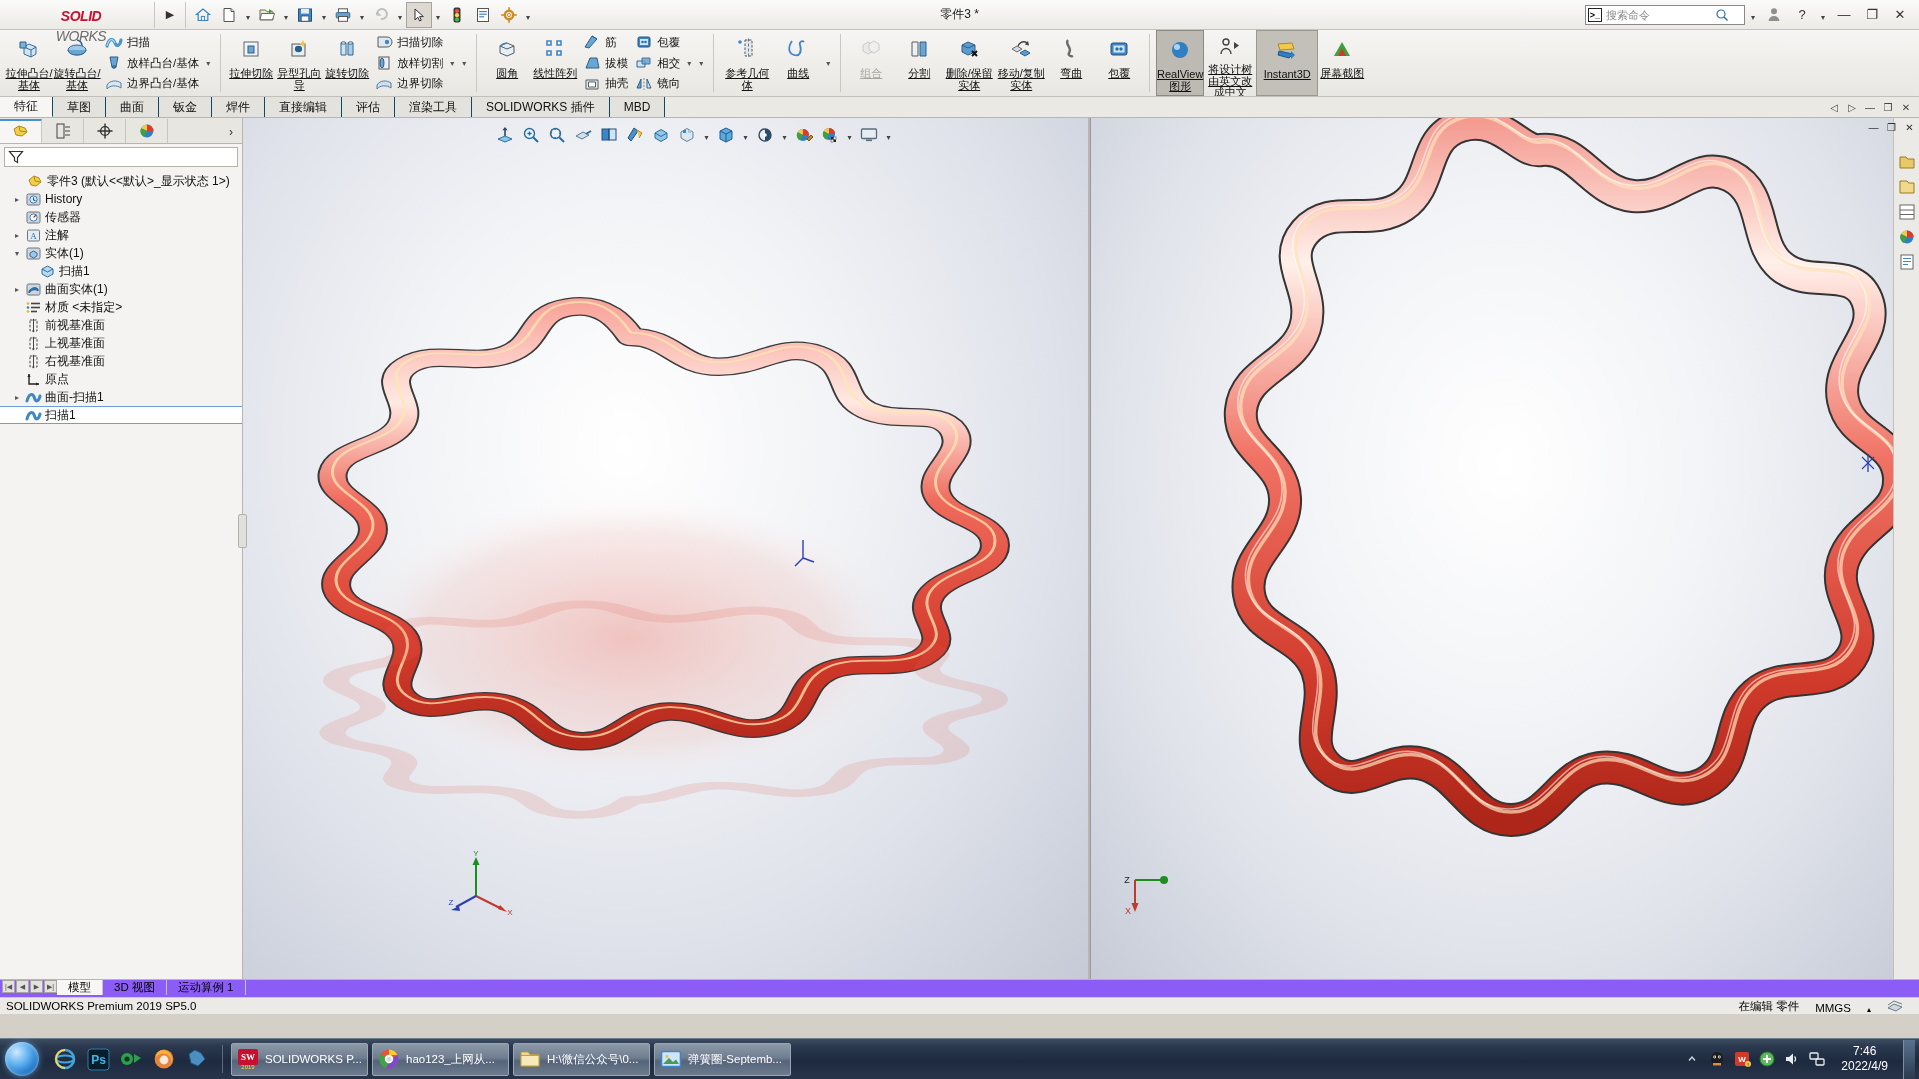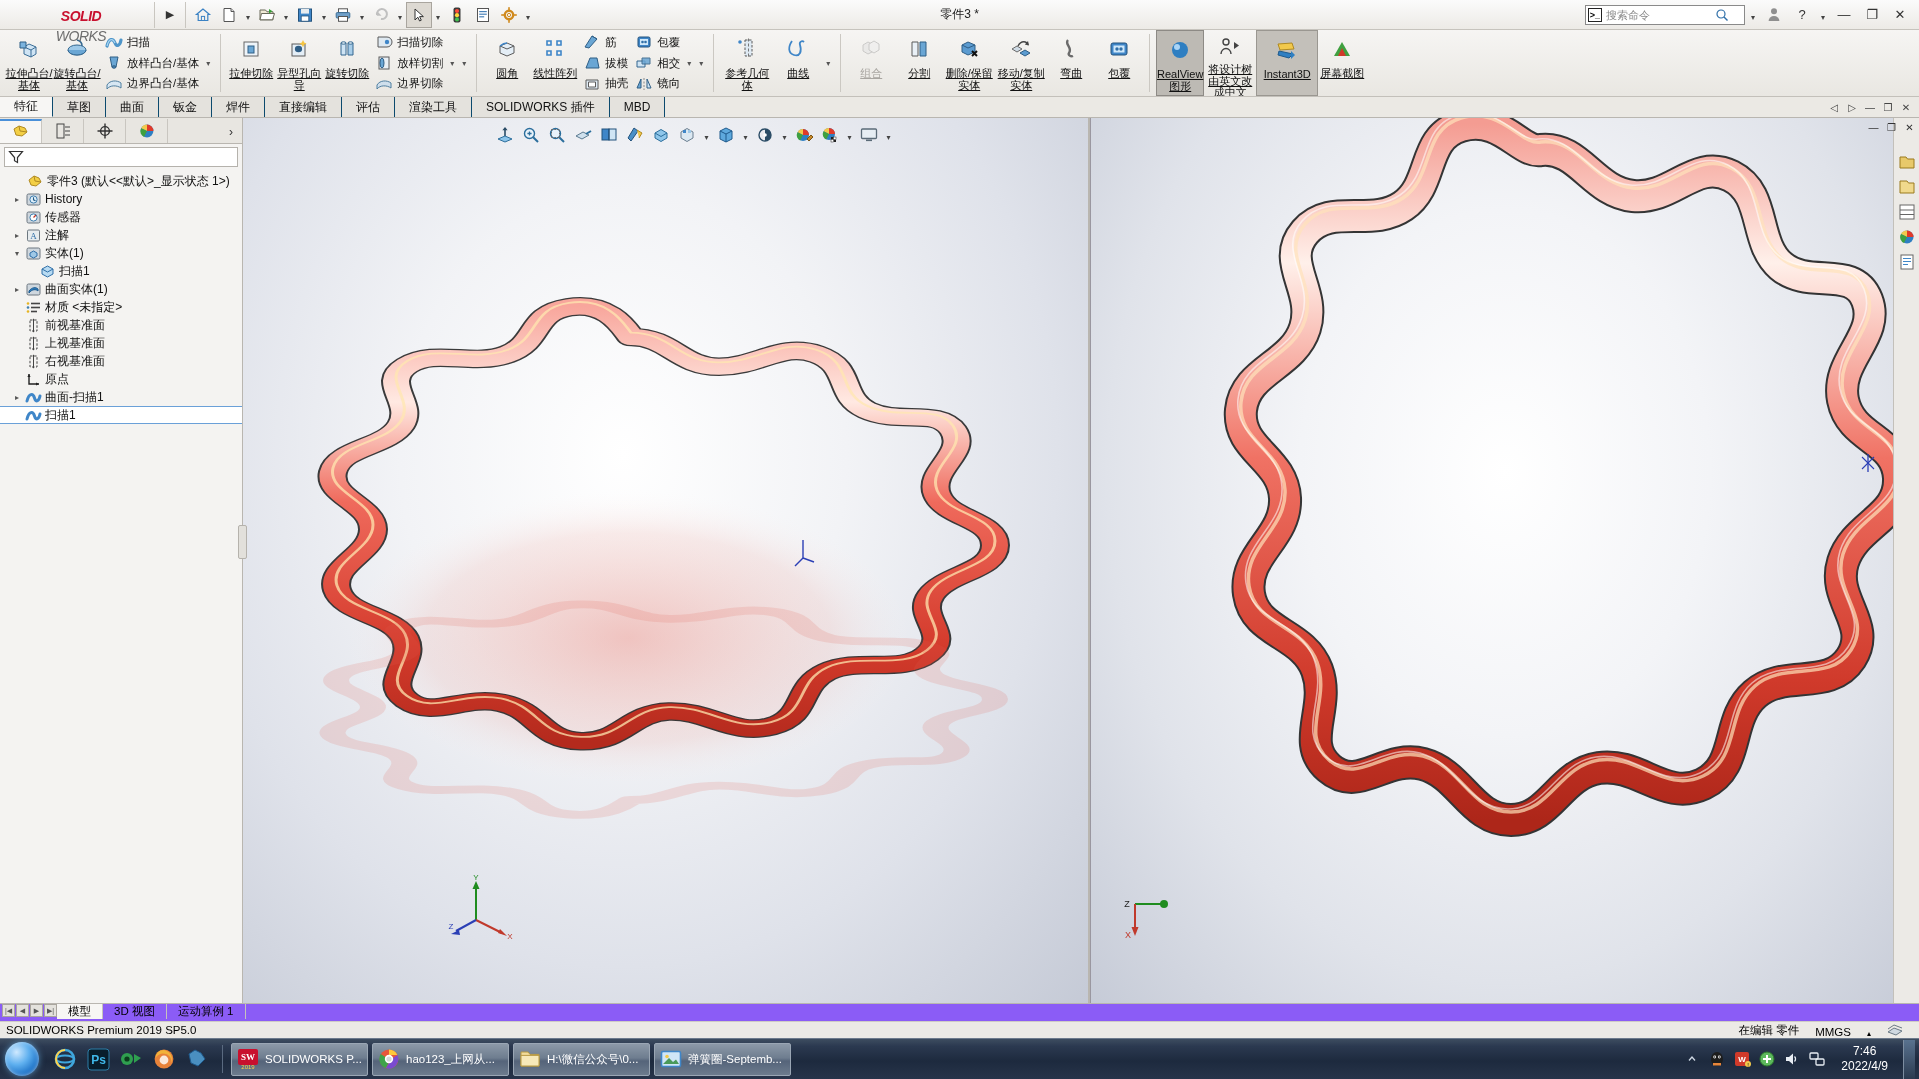--- a/index.html
+++ b/index.html
@@ -122,21 +122,21 @@
   .navbtns { display:flex; align-items:center; padding-left:2px; gap:1px;}
   .navbtns i { width:13px;height:13px; border:1px solid #a9a59e; background:#e4e2dd; display:flex;align-items:center;justify-content:center;font-size:7px; font-style:normal; color:#555; cursor:pointer;}
   .btab { padding:0 11px; display:flex; align-items:center; font-size:11.5px; border-right:1px solid #c6c3bd; cursor:pointer;}
   .btab.active{ background:#f7f6f4; }
   .statusbar { height:17px; background:#eceae6; border-top:1px solid #cfccc6; display:flex; align-items:center; font-size:11.5px; padding:0 6px; flex:0 0 17px;}
   .statusbar .right{ margin-left:auto; display:flex; align-items:flex-end; gap:16px; padding-right:10px;}
 
   
   .taskbar { height:41px; flex:0 0 41px; position:relative;
     background: linear-gradient(#3d4d60 0%, #2b3950 18%, #1d2a3e 55%, #27344a 100%);
-    display:flex; align-items:center; border-top:1px solid #6d7a8c;}
+    display:flex; align-items:center; border-top:1px solid #6d7a8c;margin-top:24px;}
   .start { width:44px; height:39px; display:flex; align-items:center; justify-content:center; }
   .start .orb { width:34px;height:34px;border-radius:50%;
     background: radial-gradient(circle at 34% 30%, #cfe9ff 0%, #5fb0ef 38%, #1f74c8 70%, #0d3f77 100%);
     box-shadow:0 0 6px rgba(120,200,255,.55), inset 0 0 4px rgba(255,255,255,.6);}
   .qlaunch { display:flex; align-items:center; gap:3px; padding:0 6px; }
   .qicon { width:30px;height:32px; display:flex;align-items:center;justify-content:center; cursor:pointer;}
   .tbsep2 { width:1px;height:28px;background:#5a6a80; margin:0 4px;}
   .tasks { display:flex; align-items:center; gap:4px; padding-left:4px;}
   .task {
     width:137px; height:33px; display:flex; align-items:center; gap:6px; padding-left:5px;

